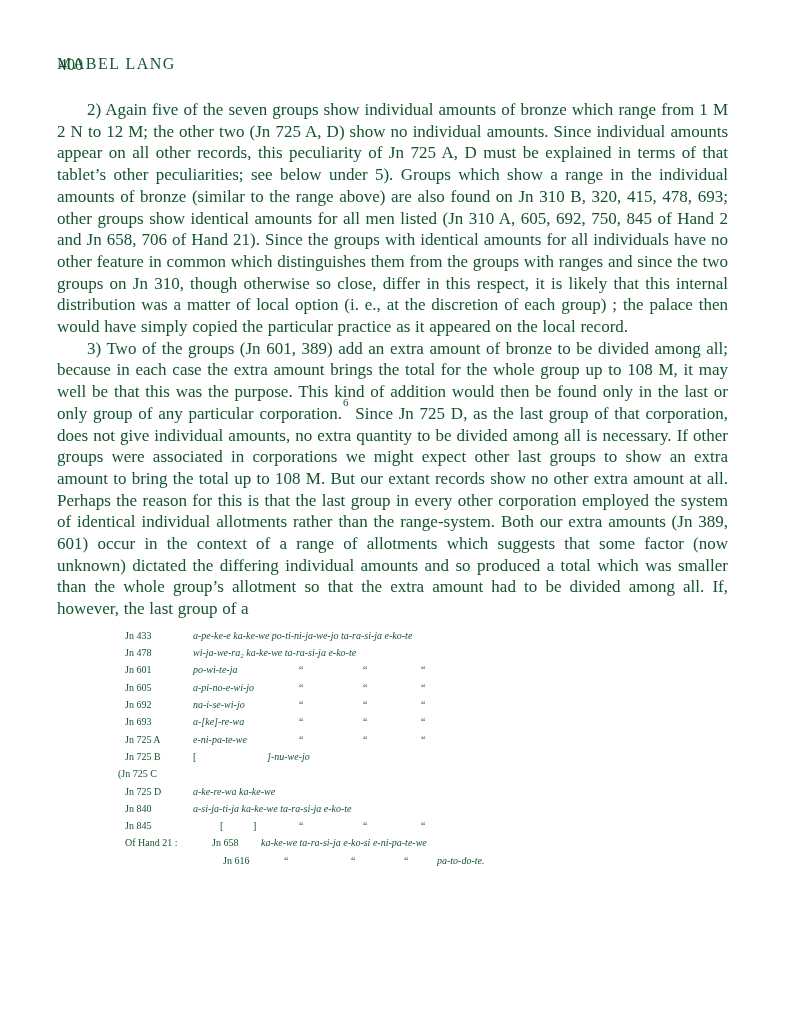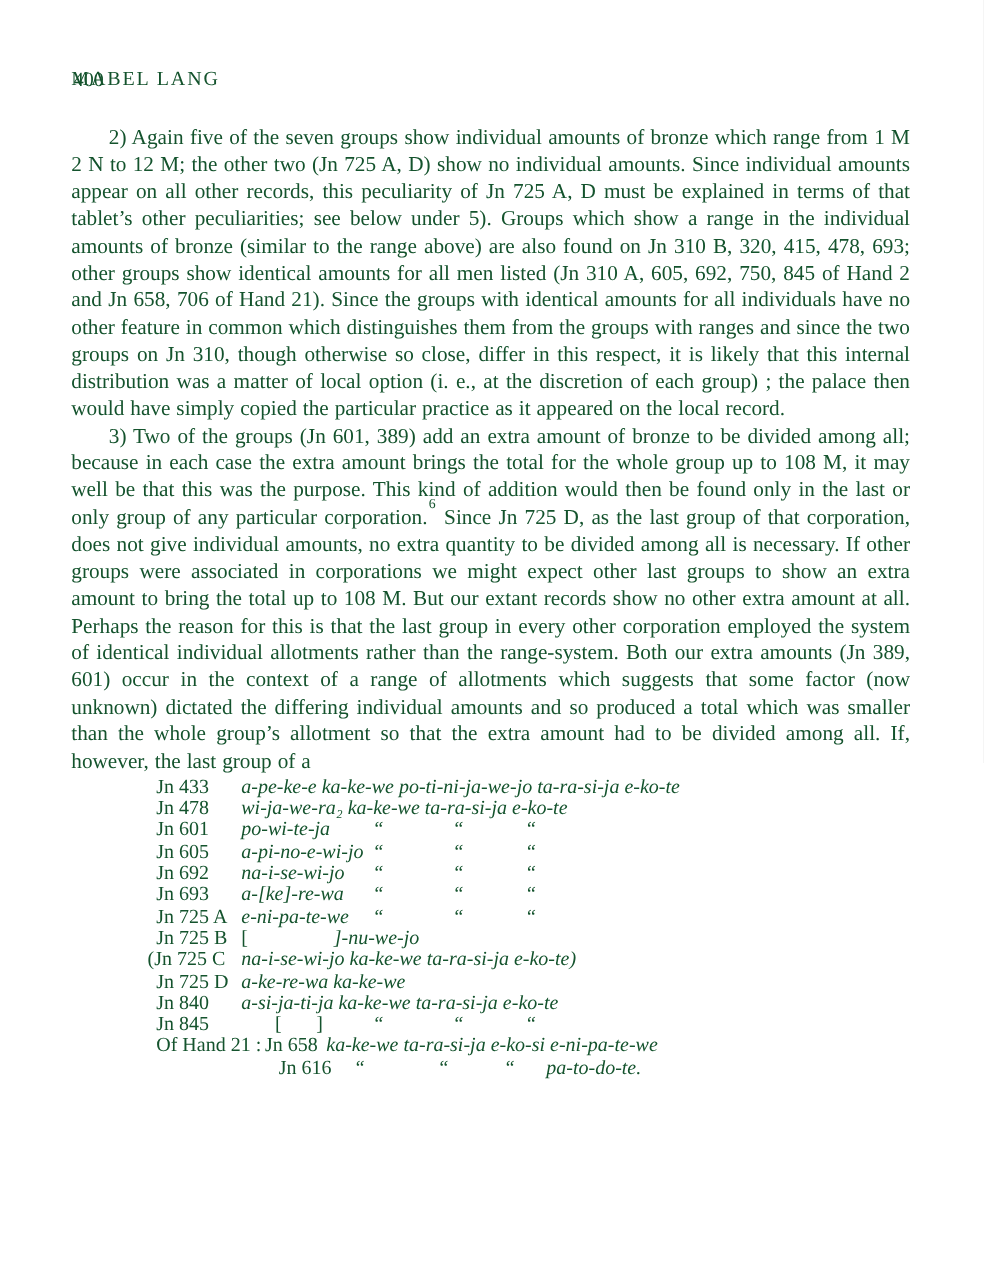--- a/index.html
+++ b/index.html
@@ -27,22 +27,22 @@
   }
   .fn-ref{
     font-size:11px;
     line-height:0;
     position:relative;
     top:-6px;
     margin:0 1px;
   }
   .tablet-list{
     position:relative;
-    margin:1px 0 0 68px;
-    font-size:16px;
+    margin:10px 0 0 68px;
+    font-size:10px;
   }
   .t-row{position:relative;height:17.3px;}
   .t-row span{position:absolute;top:0;white-space:nowrap;}
   .tl{font-style:normal;}
   .td{font-style:italic;}
   .footnote{
     margin:9px 0 0 0;
     font-size:15px;
     line-height:19.5px;
     text-align:justify;
@@ -119,21 +119,20 @@
       </div>
 
       <div class="t-row">
         <span class="tl" style="left:0">Jn 725 B</span>
         <span class="tl" style="left:68px">[</span>
         <span class="td" style="left:142px">]-nu-we-jo</span>
       </div>
 
       <div class="t-row">
         <span class="tl" style="left:-7px">(Jn 725 C</span>
-        <span class="td" style="left:68px">na-i-se-wi-jo ka-ke-we ta-ra-si-ja e-ko-te)</span>
       </div>
 
       <div class="t-row">
         <span class="tl" style="left:0">Jn 725 D</span>
         <span class="td" style="left:68px">a-ke-re-wa ka-ke-we</span>
       </div>
 
       <div class="t-row">
         <span class="tl" style="left:0">Jn 840</span>
         <span class="td" style="left:68px">a-si-ja-ti-ja ka-ke-we ta-ra-si-ja e-ko-te</span>

